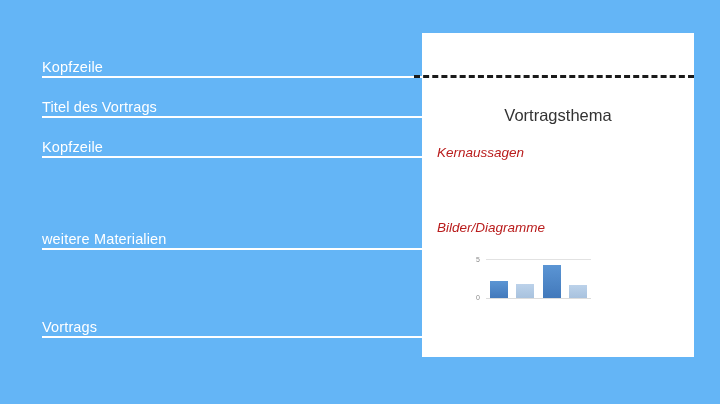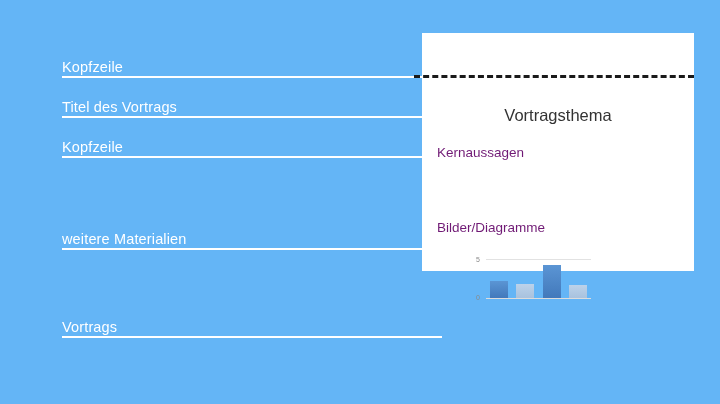--- a/index.html
+++ b/index.html
@@ -20,21 +20,20 @@
     background: #64b5f6;
   }
 
   
   .outline {
     position: absolute;
     left: 0;
     top: 0;
     width: 422px;
     height: 384px;
-    margin-left: 20px;
   }
 
   .outline-row {
     position: absolute;
     left: 42px;
     width: 380px;
     height: 0;
   }
 
   .outline-label {
@@ -57,21 +56,21 @@
     height: 2px;
     background: #ffffff;
   }
 
   
   .card {
     position: absolute;
     left: 422px;
     top: 33px;
     width: 272px;
-    height: 238px;
+    height: 324px;
     background: #ffffff;
   }
 
   .dashed-line {
     position: absolute;
     left: 414px;
     top: 75px;
     width: 280px;
     height: 0;
     border-top: 3px dashed #1a1a1a;
@@ -85,25 +84,26 @@
     text-align: center;
     color: #333333;
     font-size: 16.5px;
     font-weight: 400;
     line-height: 1;
   }
 
   .card-section {
     position: absolute;
     left: 15px;
-    color: #701a75;
+    color: #b91c1c;
     font-size: 13.5px;
     font-weight: 400;
     line-height: 1;
     white-space: nowrap;
+    font-style: italic;
   }
 
   .sec-kernaussagen { top: 113px; }
   .sec-bilder       { top: 188px; }
   .sec-quellen      { top: 295px; }
 
   
   .minichart {
     position: absolute;
     left: 44px;

